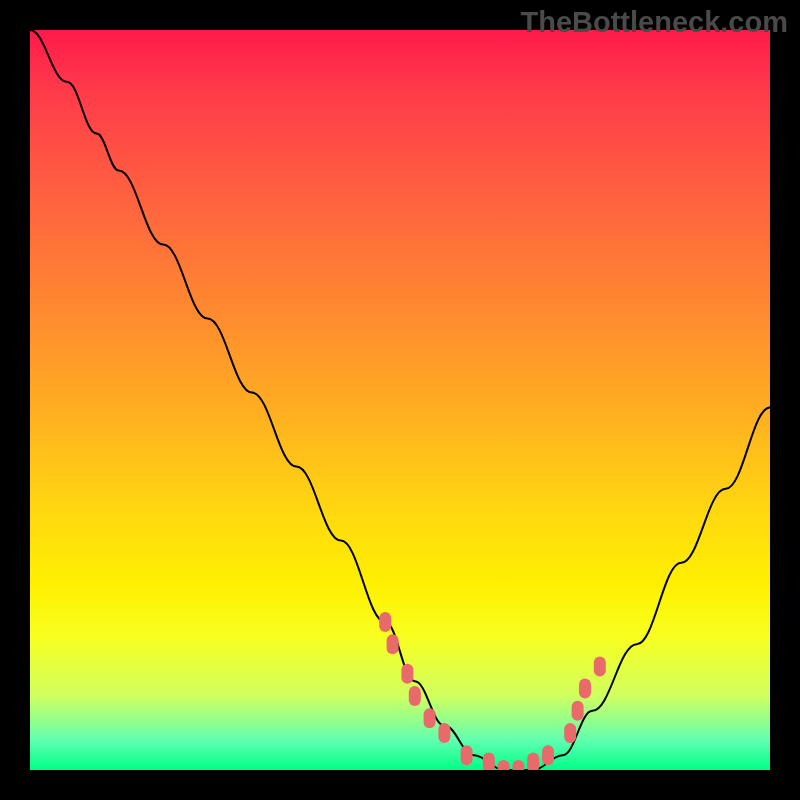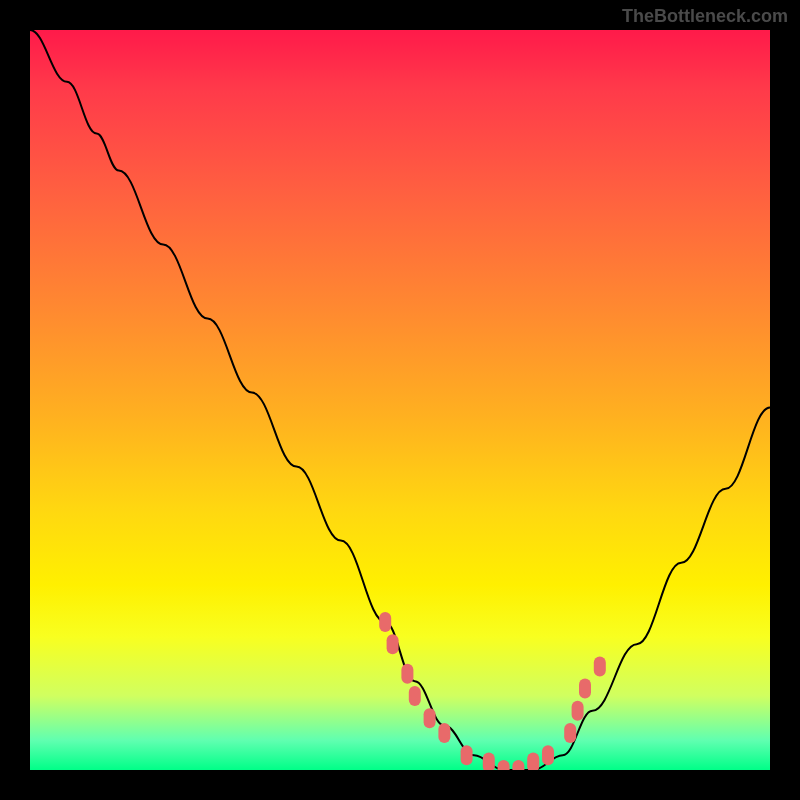--- a/index.html
+++ b/index.html
@@ -2,21 +2,21 @@
 <html><head>
 <meta charset="utf-8">
 <style>
   * { margin: 0; padding: 0; box-sizing: border-box; }
   body { width: 800px; height: 800px; background: #000; position: relative; font-family: Arial, sans-serif; }
   .watermark {
     position: absolute;
     top: 6px;
     right: 12px;
     color: #4a4a4a;
-    font-size: 18px;
+    font-size: 29px;
     font-weight: bold;
     z-index: 10;
   }
   .plot-area {
     position: absolute;
     top: 30px;
     left: 30px;
     width: 740px;
     height: 740px;
     background: linear-gradient(to bottom,

